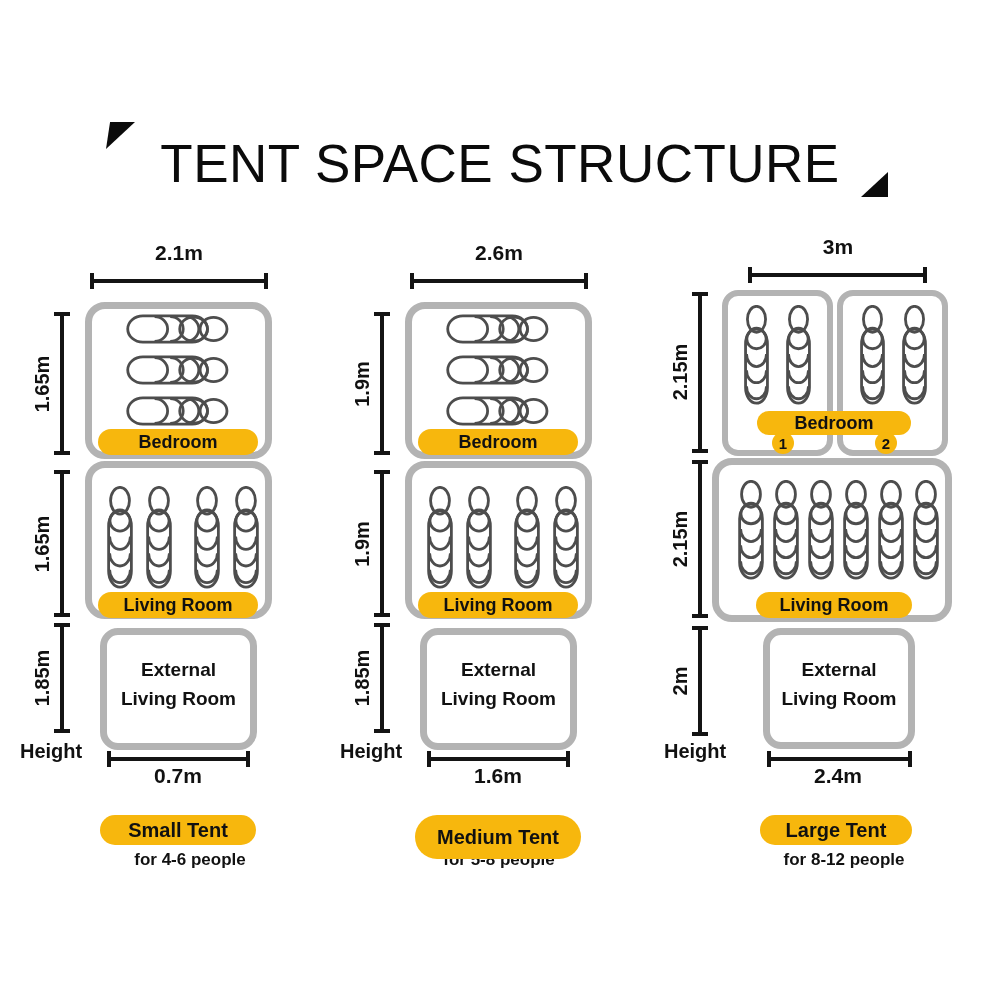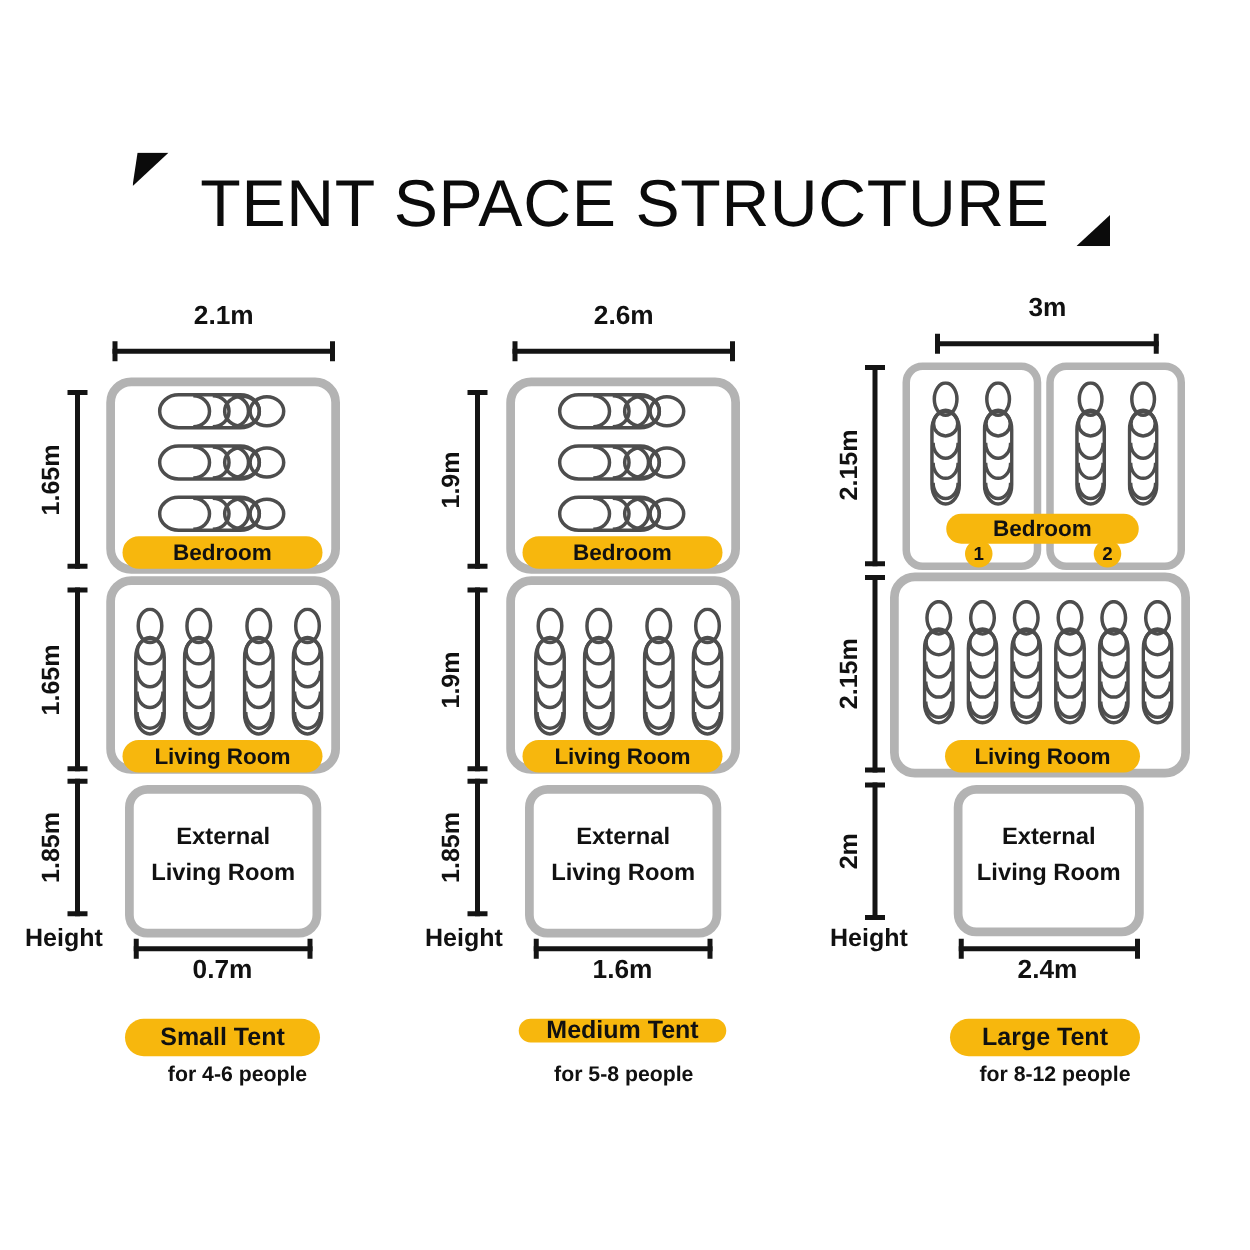--- a/index.html
+++ b/index.html
@@ -247,21 +247,21 @@
     </div>
 
     <div class="room external" style="left:420px;top:628px;width:157px;height:122px">
       <span>External</span>
       <span>Living Room</span>
     </div>
 
     <div class="hdim" style="left:427px;top:757px;width:143px"></div>
     <div class="dimlabel" style="left:498px;top:764px">1.6m</div>
 
-    <div class="pill name-pill" style="left:415px;top:815px;width:166px;height:19px">
+    <div class="pill name-pill" style="left:415px;top:815px;width:166px;height:44px">
       <span>Medium Tent</span>
     </div>
     <div class="capacity" style="left:499px;top:850px">for 5-8 people</div>
   </div>
 
   <div>
     <div class="dimlabel" style="left:838px;top:235px">3m</div>
     <div class="hdim" style="left:748px;top:273px;width:179px"></div>
 
     <div class="vdim" style="left:698px;top:292px;height:161px"></div>

